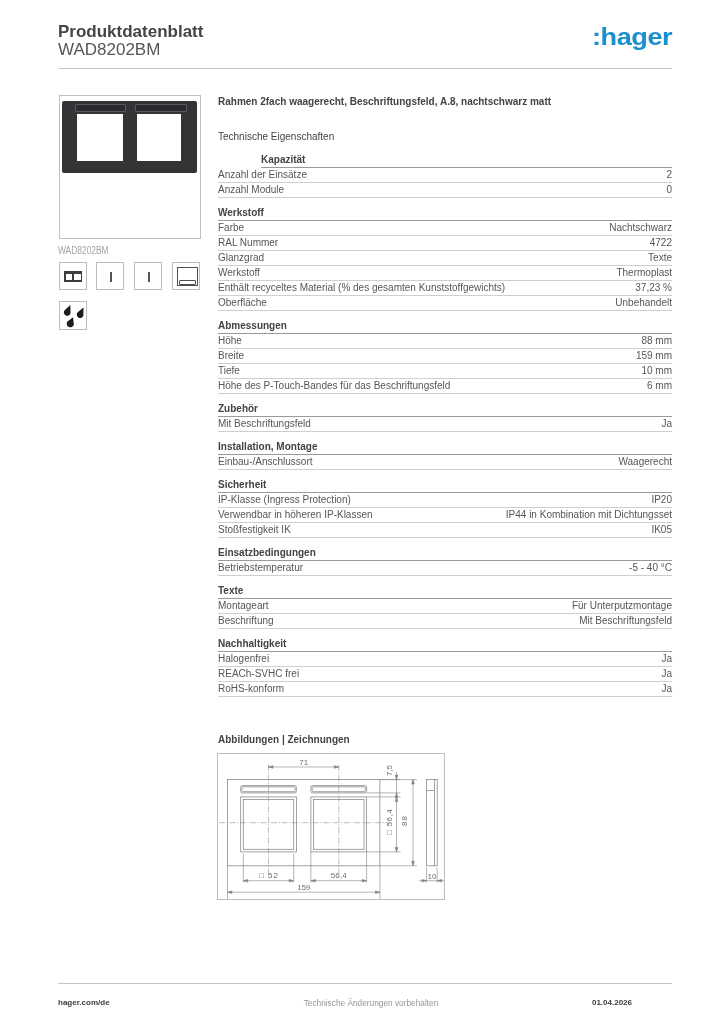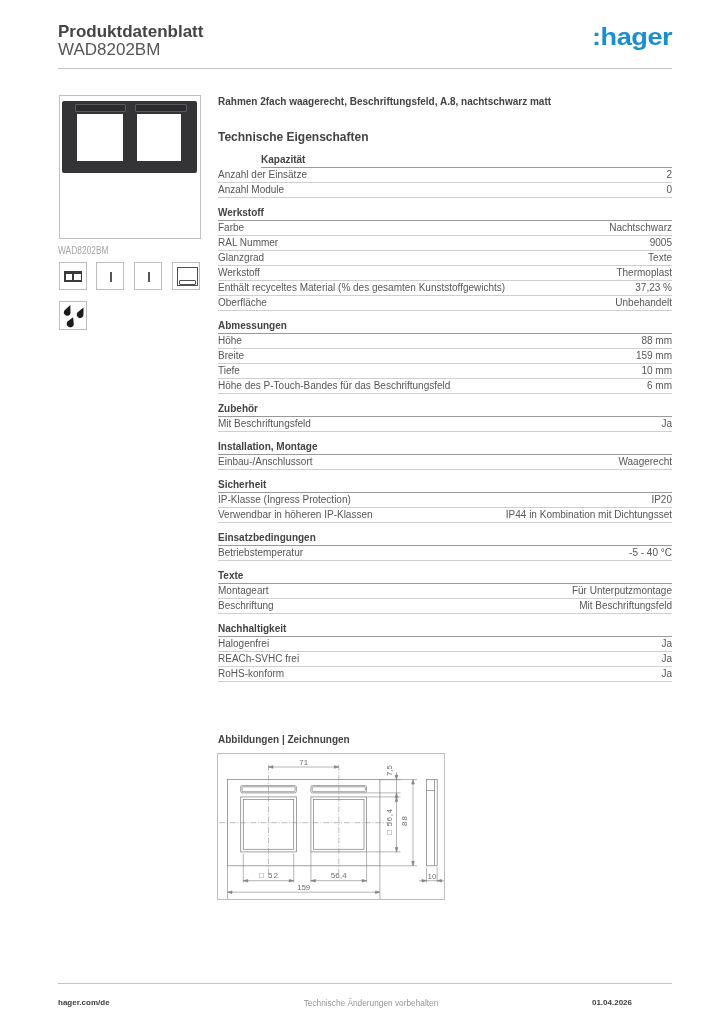--- a/index.html
+++ b/index.html
@@ -66,35 +66,35 @@
       <path d="M10.30 3.00 Q10.43 7.42 10.54 11.03 A3.4 3.4 0 1 1 4.41 8.46 Q7.06 6.00 10.30 3.00 Z" fill="#1b1b1b"></path>
 
       <path d="M23.60 5.60 Q23.48 9.92 23.39 13.46 A3.4 3.4 0 1 1 17.44 10.48 Q20.21 8.28 23.60 5.60 Z" fill="#1b1b1b"></path>
 
       <path d="M13.10 15.20 Q13.50 19.16 13.83 22.41 A3.6 3.6 0 1 1 7.36 19.62 Q9.94 17.63 13.10 15.20 Z" fill="#1b1b1b"></path>
     </svg>
   </div>
 
   <div class="abs" style="left:218px;top:95.5px;width:460px;font-size:10px;font-weight:bold;line-height:12px;color:#434343;">Rahmen 2fach waagerecht, Beschriftungsfeld, A.8, nachtschwarz matt</div>
 
-  <div class="abs" style="left:218px;top:130.5px;font-size:12px;font-weight:bold;line-height:12px;color:#434343;">Technische Eigenschaften</div>
+  <div class="abs" style="left:218px;top:130.5px;font-size:10px;font-weight:normal;line-height:12px;color:#434343;">Technische Eigenschaften</div>
 
   <div class="tbl">
 
     <div class="sec first">Kapazität</div>
 
     <div class="row">Anzahl der Einsätze<span class="v">2</span></div>
 
     <div class="row">Anzahl Module<span class="v">0</span></div>
 
     <div class="sec">Werkstoff</div>
 
     <div class="row">Farbe<span class="v">Nachtschwarz</span></div>
 
-    <div class="row">RAL Nummer<span class="v">9005</span></div>
+    <div class="row">RAL Nummer<span class="v">4722</span></div>
 
     <div class="row">Glanzgrad<span class="v">Texte</span></div>
 
     <div class="row">Werkstoff<span class="v">Thermoplast</span></div>
 
     <div class="row">Enthält recyceltes Material (% des gesamten Kunststoffgewichts)<span class="v">37,23 %</span></div>
 
     <div class="row">Oberfläche<span class="v">Unbehandelt</span></div>
 
     <div class="sec">Abmessungen</div>
@@ -115,20 +115,21 @@
 
 
     <div class="row">Einbau-/Anschlussort<span class="v">Waagerecht</span></div>
 
     <div class="sec">Sicherheit</div>
 
     <div class="row">IP-Klasse (Ingress Protection)<span class="v">IP20</span></div>
 
     <div class="row">Verwendbar in höheren IP-Klassen<span class="v">IP44 in Kombination mit Dichtungsset</span></div>
 
+    <div class="row">Stoßfestigkeit IK<span class="v">IK05</span></div>
 
     <div class="sec">Einsatzbedingungen</div>
 
     <div class="row">Betriebstemperatur<span class="v">-5 - 40 °C</span></div>
 
     <div class="sec">Texte</div>
 
     <div class="row">Montageart<span class="v">Für Unterputzmontage</span></div>
 
     <div class="row">Beschriftung<span class="v">Mit Beschriftungsfeld</span></div>

